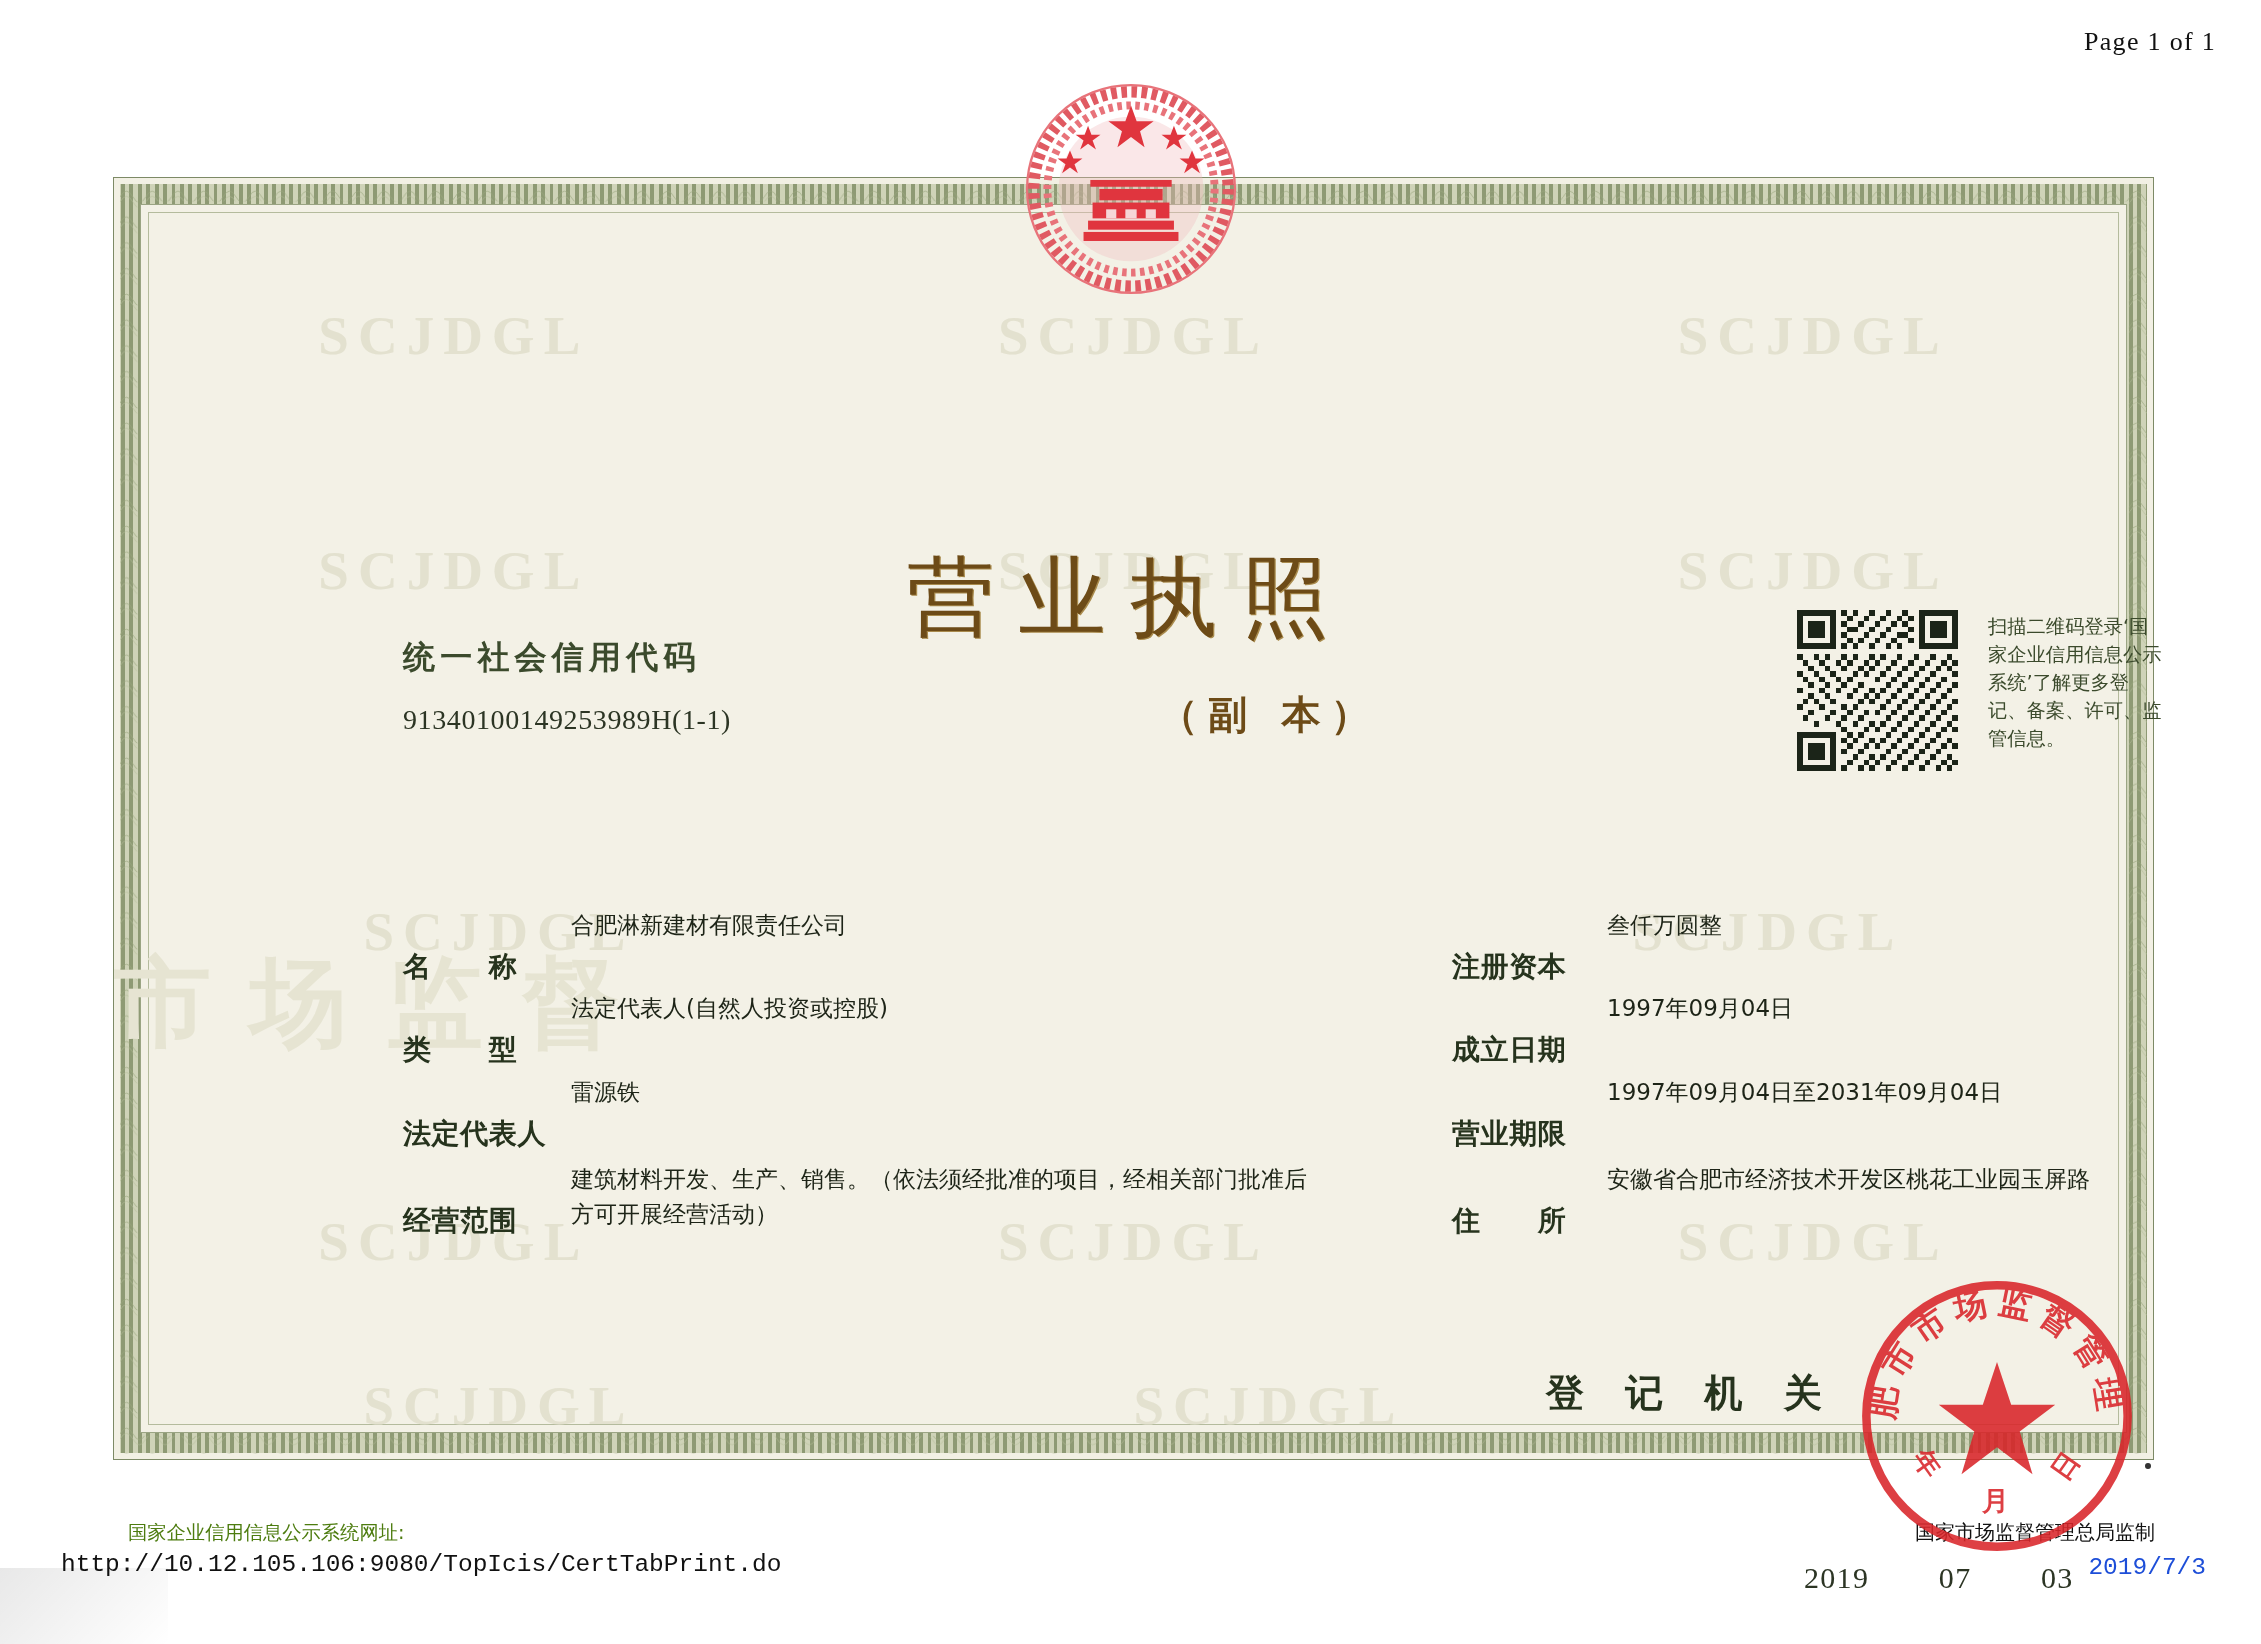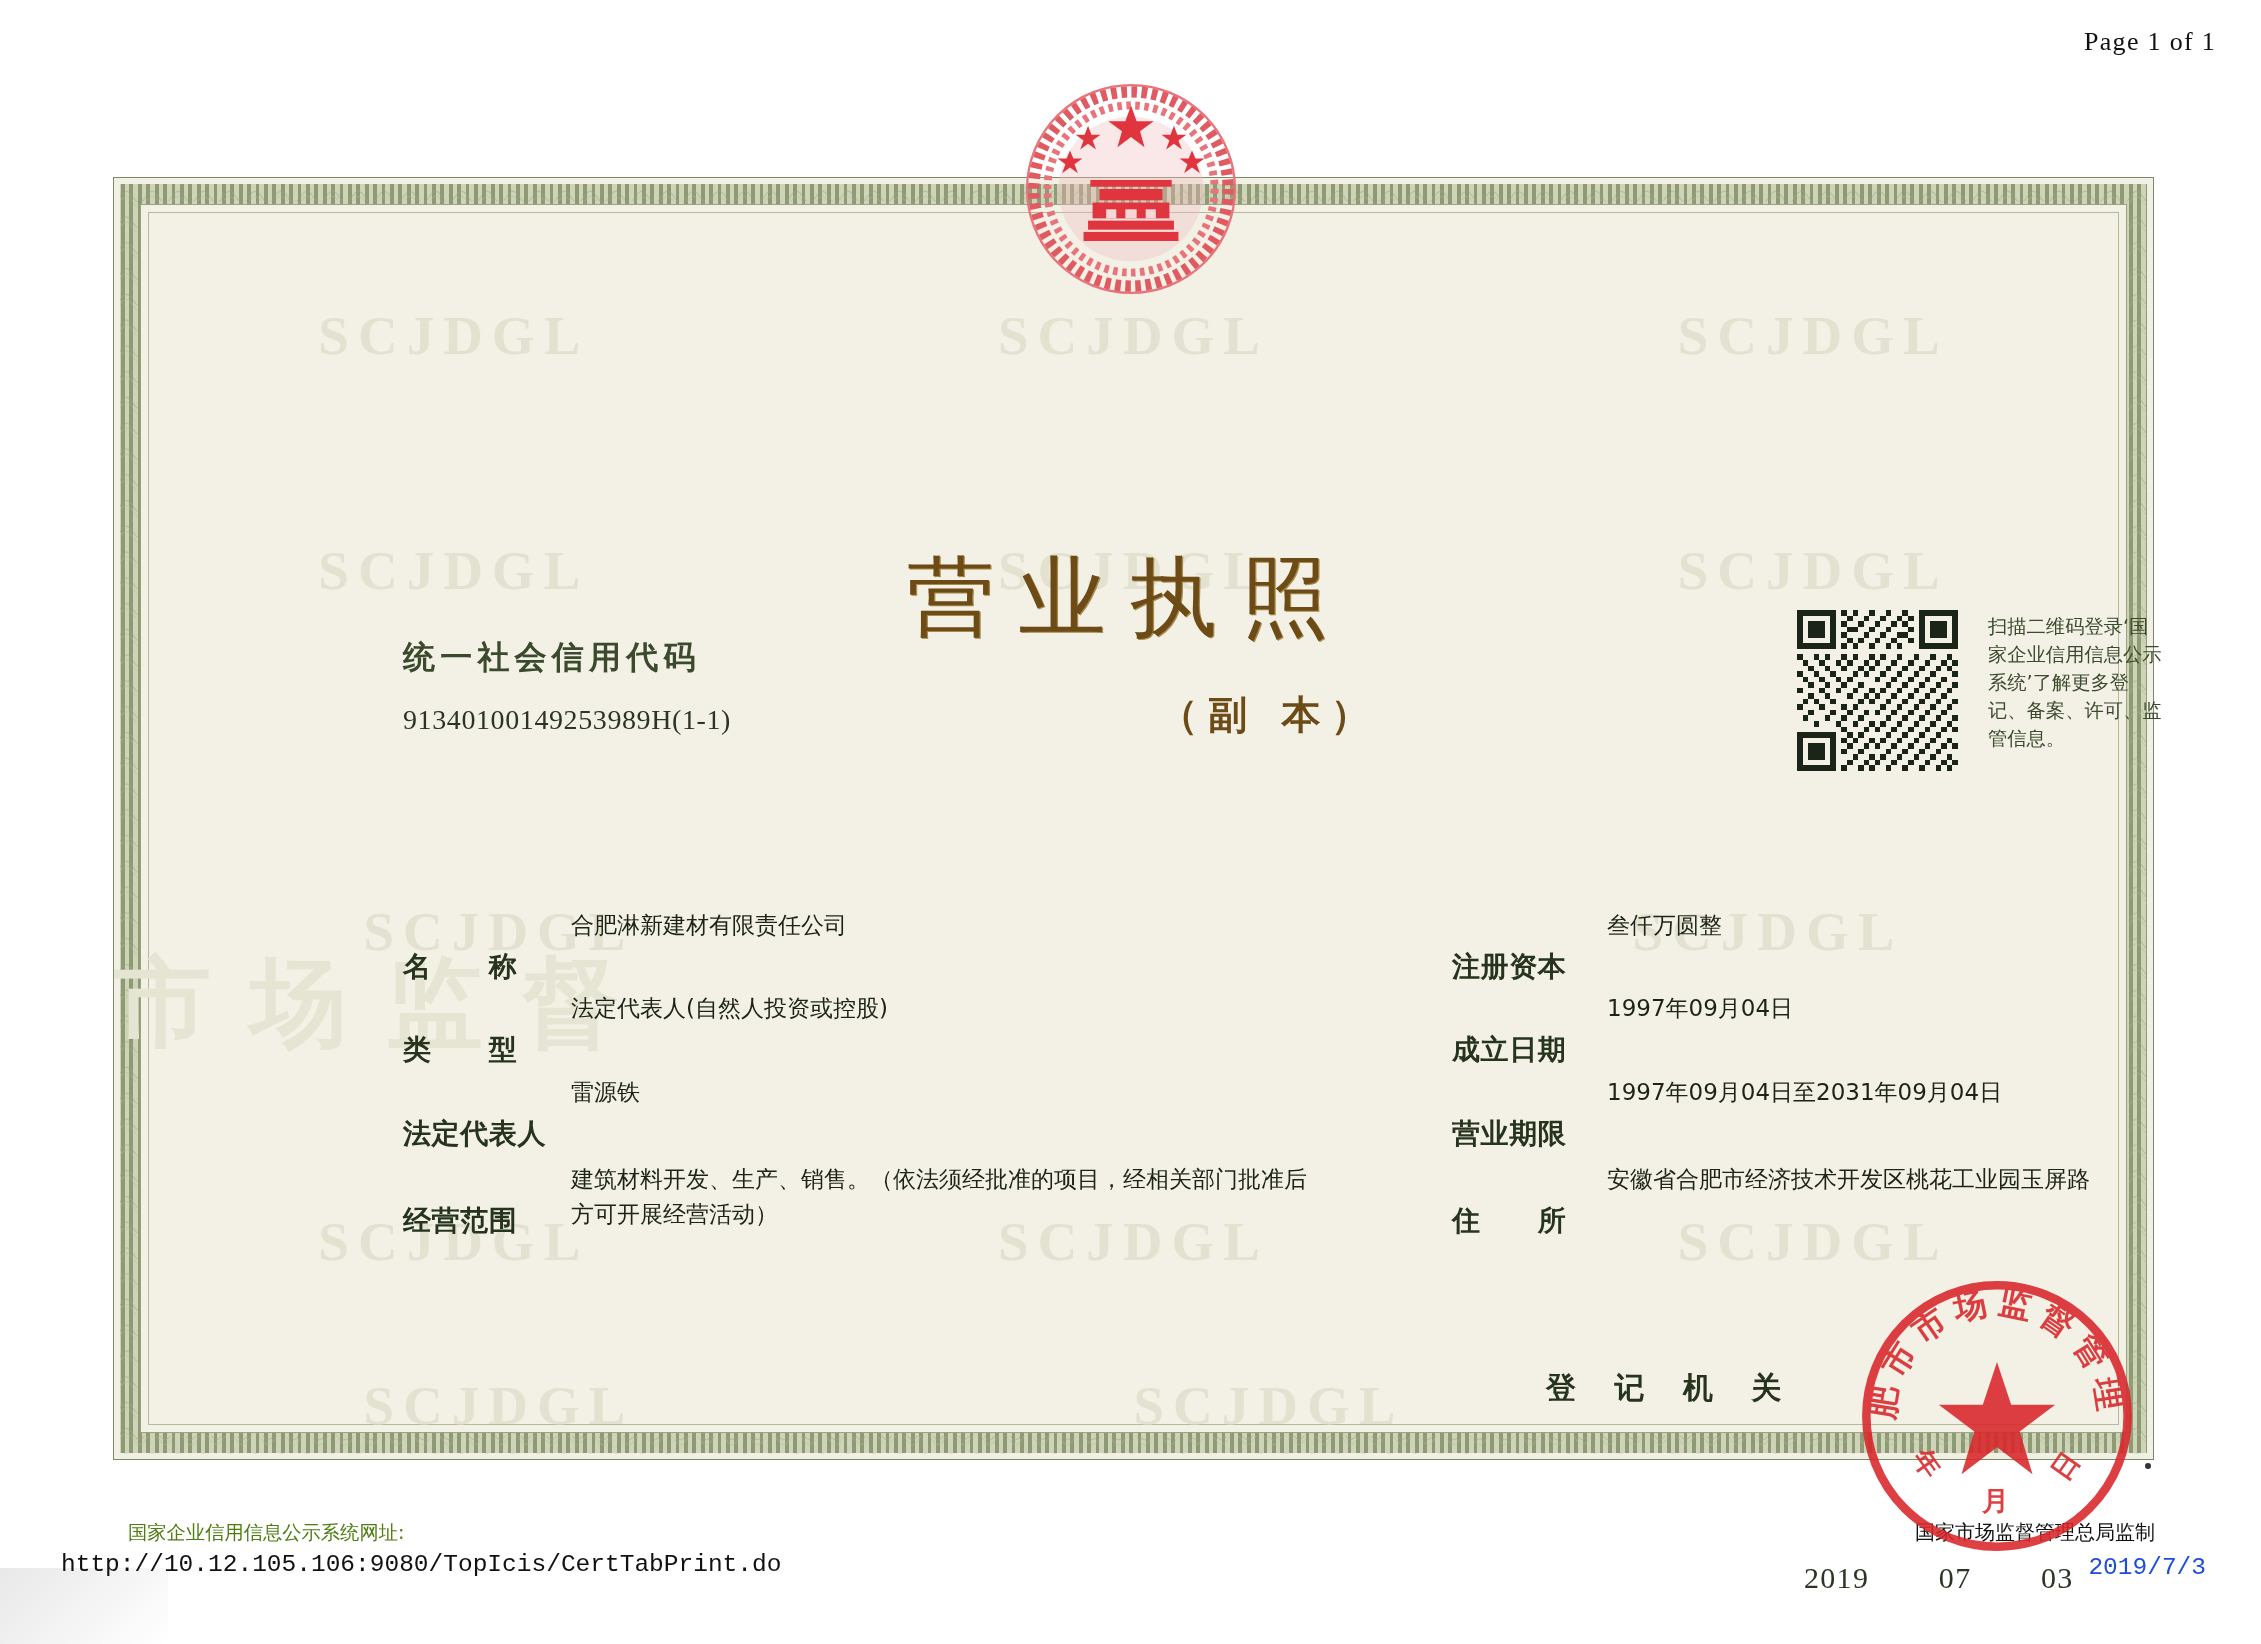--- a/index.html
+++ b/index.html
@@ -210,21 +210,21 @@
     margin-top: 44px;
   }
   .val-box { flex: 1 1 auto; padding-top: 3.9px; }
 
   
   #registry-label {
     position: absolute;
     left: 1432px;
     top: 1190px;
     font-family: "DejaVu Serif", serif;
-    font-size: 30px;
+    font-size: 38px;
     font-weight: 700;
     letter-spacing: 14px;
     color: #26331d;
     white-space: nowrap;
   }
 
   
   #official-seal {
     position: absolute;
     left: 1741px;

